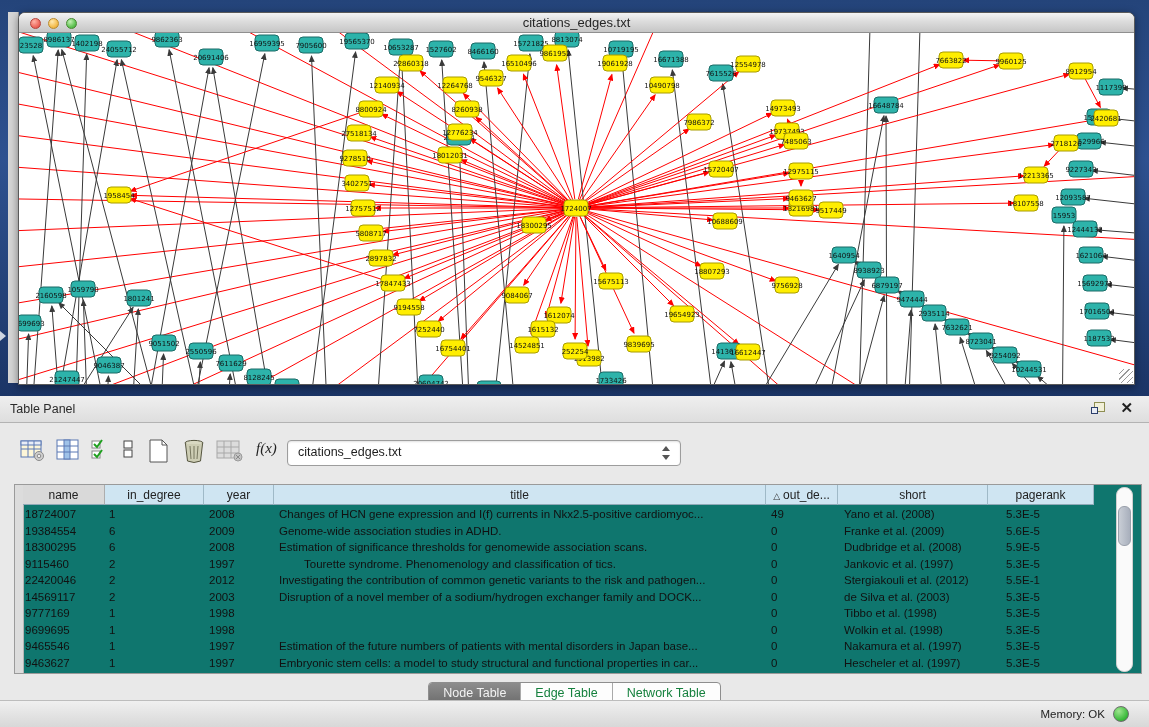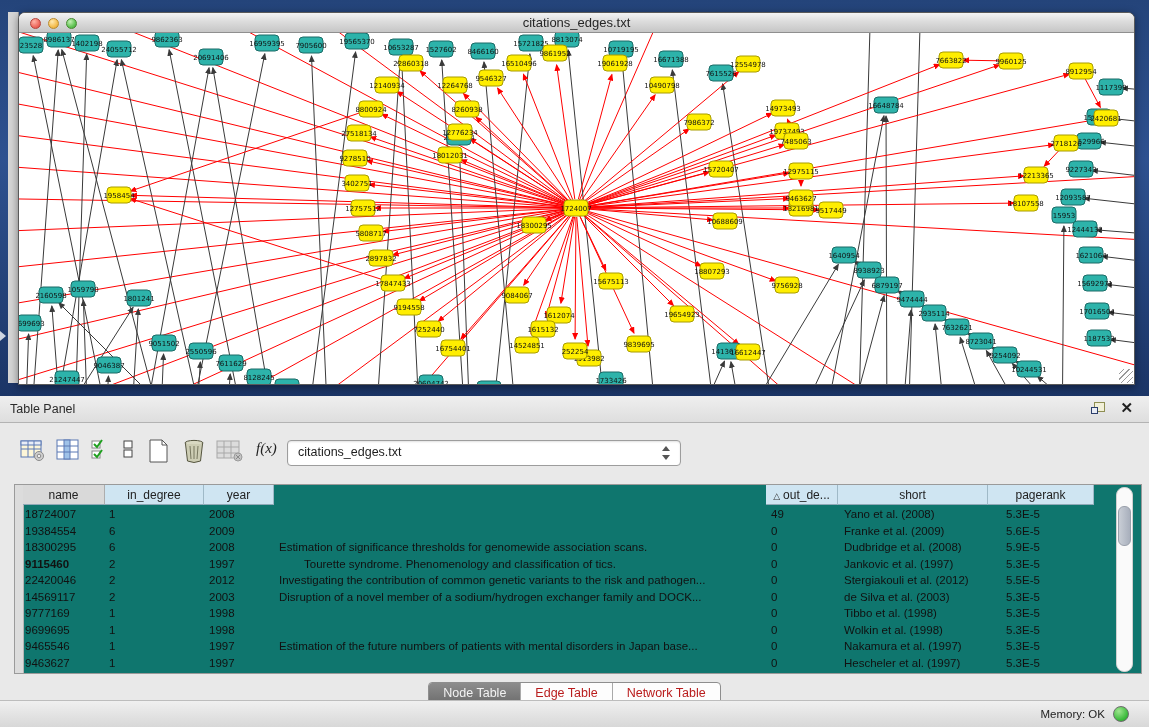--- a/index.html
+++ b/index.html
@@ -59,21 +59,21 @@
   .td{position:absolute;top:0;height:16.5px;font-size:11.5px;line-height:16px;color:#111;
     overflow:hidden;box-sizing:border-box;}
   .vsb{position:absolute;right:8px;top:2px;width:15px;height:183px;background:#fafafa;
     border:1px solid #d0d0d0;border-radius:8px;}
   .vsb-thumb{position:absolute;left:1px;top:18px;width:11px;height:38px;border-radius:6px;
     background:linear-gradient(90deg,#c9ced6,#a8afbc);border:1px solid #9aa0ab;}
   
   .tabs{position:absolute;left:0;right:0;top:286px;height:26px;text-align:center;}
   .seg{display:inline-flex;border:1px solid #8e8e8e;border-radius:4px;overflow:hidden;
     background:#fdfdfd;box-shadow:0 1px 0 rgba(255,255,255,.7);}
-  .seg .tab{padding:3px 14px;font-size:12.5px;color:#b91c1c;border-right:1px solid #a9a9a9;}
+  .seg .tab{padding:3px 14px;font-size:12.5px;color:#15803d;border-right:1px solid #a9a9a9;}
   .seg .tab:last-child{border-right:none;}
   .seg .tab.sel{background:linear-gradient(180deg,#8d8d8d,#6e6e6e);color:#f2f2f2;}
   
   .statusbar{position:absolute;left:0;top:700px;width:1149px;height:27px;
     background:linear-gradient(180deg,#f0f0f0,#d7d7d7);border-top:1px solid #bdbdbd;}
   .mem{position:absolute;right:44px;top:7px;font-size:11.5px;color:#222;}
   .memdot{position:absolute;right:20px;top:5px;width:14px;height:14px;border-radius:50%;
     background:radial-gradient(circle at 35% 30%,#9fe68f,#3dbb3d 65%,#2b8f2b);border:1px solid #6d6d6d;}
   
   .mini{display:block;}
@@ -790,67 +790,70 @@
         </span>
     </div>
   </div>
 
   <div class="tablebox">
     <div class="rowstrip"></div>
     <div class="thead" id="thead">
         <div class="th gray" style="left: 8px; width: 82px;">name</div>
         <div class="th" style="left: 90px; width: 99px;">in_degree</div>
         <div class="th" style="left: 189px; width: 70px;">year</div>
+        <div class="th" style="left: 259px; width: 492px;">title</div>
         <div class="th" style="left: 751px; width: 72px;"><span class="sortmark">△</span>out_de...</div>
         <div class="th" style="left: 823px; width: 150px;">short</div>
         <div class="th" style="left: 973px; width: 106px;">pagerank</div>
       </div>
     <div class="tbody" id="tbody">
         <div class="tr">
           <div class="td" style="left: 8px; width: 82px; padding-left: 2px;">18724007</div>
           <div class="td" style="left: 90px; width: 99px; padding-left: 4px;">1</div>
           <div class="td" style="left: 189px; width: 70px; padding-left: 5px;">2008</div>
+          <div class="td" style="left: 259px; width: 492px; padding-left: 5px;">Changes of HCN gene expression and I(f) currents in Nkx2.5-positive cardiomyoc...</div>
           <div class="td" style="left: 751px; width: 72px; padding-left: 5px;">49</div>
           <div class="td" style="left: 823px; width: 150px; padding-left: 6px;">Yano et al. (2008)</div>
           <div class="td" style="left: 973px; width: 106px; padding-left: 18px;">5.3E-5</div>
         </div>
         <div class="tr">
           <div class="td" style="left: 8px; width: 82px; padding-left: 2px;">19384554</div>
           <div class="td" style="left: 90px; width: 99px; padding-left: 4px;">6</div>
           <div class="td" style="left: 189px; width: 70px; padding-left: 5px;">2009</div>
+          <div class="td" style="left: 259px; width: 492px; padding-left: 5px;">Genome-wide association studies in ADHD.</div>
           <div class="td" style="left: 751px; width: 72px; padding-left: 5px;">0</div>
           <div class="td" style="left: 823px; width: 150px; padding-left: 6px;">Franke et al. (2009)</div>
           <div class="td" style="left: 973px; width: 106px; padding-left: 18px;">5.6E-5</div>
         </div>
         <div class="tr">
           <div class="td" style="left: 8px; width: 82px; padding-left: 2px;">18300295</div>
           <div class="td" style="left: 90px; width: 99px; padding-left: 4px;">6</div>
           <div class="td" style="left: 189px; width: 70px; padding-left: 5px;">2008</div>
           <div class="td" style="left: 259px; width: 492px; padding-left: 5px;">Estimation of significance thresholds for genomewide association scans.</div>
           <div class="td" style="left: 751px; width: 72px; padding-left: 5px;">0</div>
           <div class="td" style="left: 823px; width: 150px; padding-left: 6px;">Dudbridge et al. (2008)</div>
           <div class="td" style="left: 973px; width: 106px; padding-left: 18px;">5.9E-5</div>
         </div>
         <div class="tr">
-          <div class="td" style="left: 8px; width: 82px; padding-left: 2px; font-weight: bold;">9115460</div>
+          <div class="td" style="left: 8px; width: 82px; padding-left: 2px;">9115460</div>
           <div class="td" style="left: 90px; width: 99px; padding-left: 4px;">2</div>
           <div class="td" style="left: 189px; width: 70px; padding-left: 5px;">1997</div>
           <div class="td" style="left: 259px; width: 492px; padding-left: 5px; margin-left: 25px;">Tourette syndrome. Phenomenology and classification of tics.</div>
           <div class="td" style="left: 751px; width: 72px; padding-left: 5px;">0</div>
           <div class="td" style="left: 823px; width: 150px; padding-left: 6px;">Jankovic et al. (1997)</div>
           <div class="td" style="left: 973px; width: 106px; padding-left: 18px;">5.3E-5</div>
         </div>
         <div class="tr">
           <div class="td" style="left: 8px; width: 82px; padding-left: 2px;">22420046</div>
           <div class="td" style="left: 90px; width: 99px; padding-left: 4px;">2</div>
           <div class="td" style="left: 189px; width: 70px; padding-left: 5px;">2012</div>
           <div class="td" style="left: 259px; width: 492px; padding-left: 5px;">Investigating the contribution of common genetic variants to the risk and pathogen...</div>
           <div class="td" style="left: 751px; width: 72px; padding-left: 5px;">0</div>
           <div class="td" style="left: 823px; width: 150px; padding-left: 6px;">Stergiakouli et al. (2012)</div>
-          <div class="td" style="left: 973px; width: 106px; padding-left: 18px;">5.5E-5</div>
+          <div class="td" style="left: 973px; width: 106px; padding-left: 18px;">5.5E-1</div>
         </div>
         <div class="tr">
           <div class="td" style="left: 8px; width: 82px; padding-left: 2px;">14569117</div>
           <div class="td" style="left: 90px; width: 99px; padding-left: 4px;">2</div>
           <div class="td" style="left: 189px; width: 70px; padding-left: 5px;">2003</div>
           <div class="td" style="left: 259px; width: 492px; padding-left: 5px;">Disruption of a novel member of a sodium/hydrogen exchanger family and DOCK...</div>
           <div class="td" style="left: 751px; width: 72px; padding-left: 5px;">0</div>
           <div class="td" style="left: 823px; width: 150px; padding-left: 6px;">de Silva et al. (2003)</div>
           <div class="td" style="left: 973px; width: 106px; padding-left: 18px;">5.3E-5</div>
         </div>
@@ -876,20 +879,21 @@
           <div class="td" style="left: 189px; width: 70px; padding-left: 5px;">1997</div>
           <div class="td" style="left: 259px; width: 492px; padding-left: 5px;">Estimation of the future numbers of patients with mental disorders in Japan base...</div>
           <div class="td" style="left: 751px; width: 72px; padding-left: 5px;">0</div>
           <div class="td" style="left: 823px; width: 150px; padding-left: 6px;">Nakamura et al. (1997)</div>
           <div class="td" style="left: 973px; width: 106px; padding-left: 18px;">5.3E-5</div>
         </div>
         <div class="tr">
           <div class="td" style="left: 8px; width: 82px; padding-left: 2px;">9463627</div>
           <div class="td" style="left: 90px; width: 99px; padding-left: 4px;">1</div>
           <div class="td" style="left: 189px; width: 70px; padding-left: 5px;">1997</div>
+          <div class="td" style="left: 259px; width: 492px; padding-left: 5px;">Embryonic stem cells: a model to study structural and functional properties in car...</div>
           <div class="td" style="left: 751px; width: 72px; padding-left: 5px;">0</div>
           <div class="td" style="left: 823px; width: 150px; padding-left: 6px;">Hescheler et al. (1997)</div>
           <div class="td" style="left: 973px; width: 106px; padding-left: 18px;">5.3E-5</div>
         </div>
       </div>
     <div class="vsb">
       <div class="vsb-thumb"></div>
     </div>
   </div>
 

